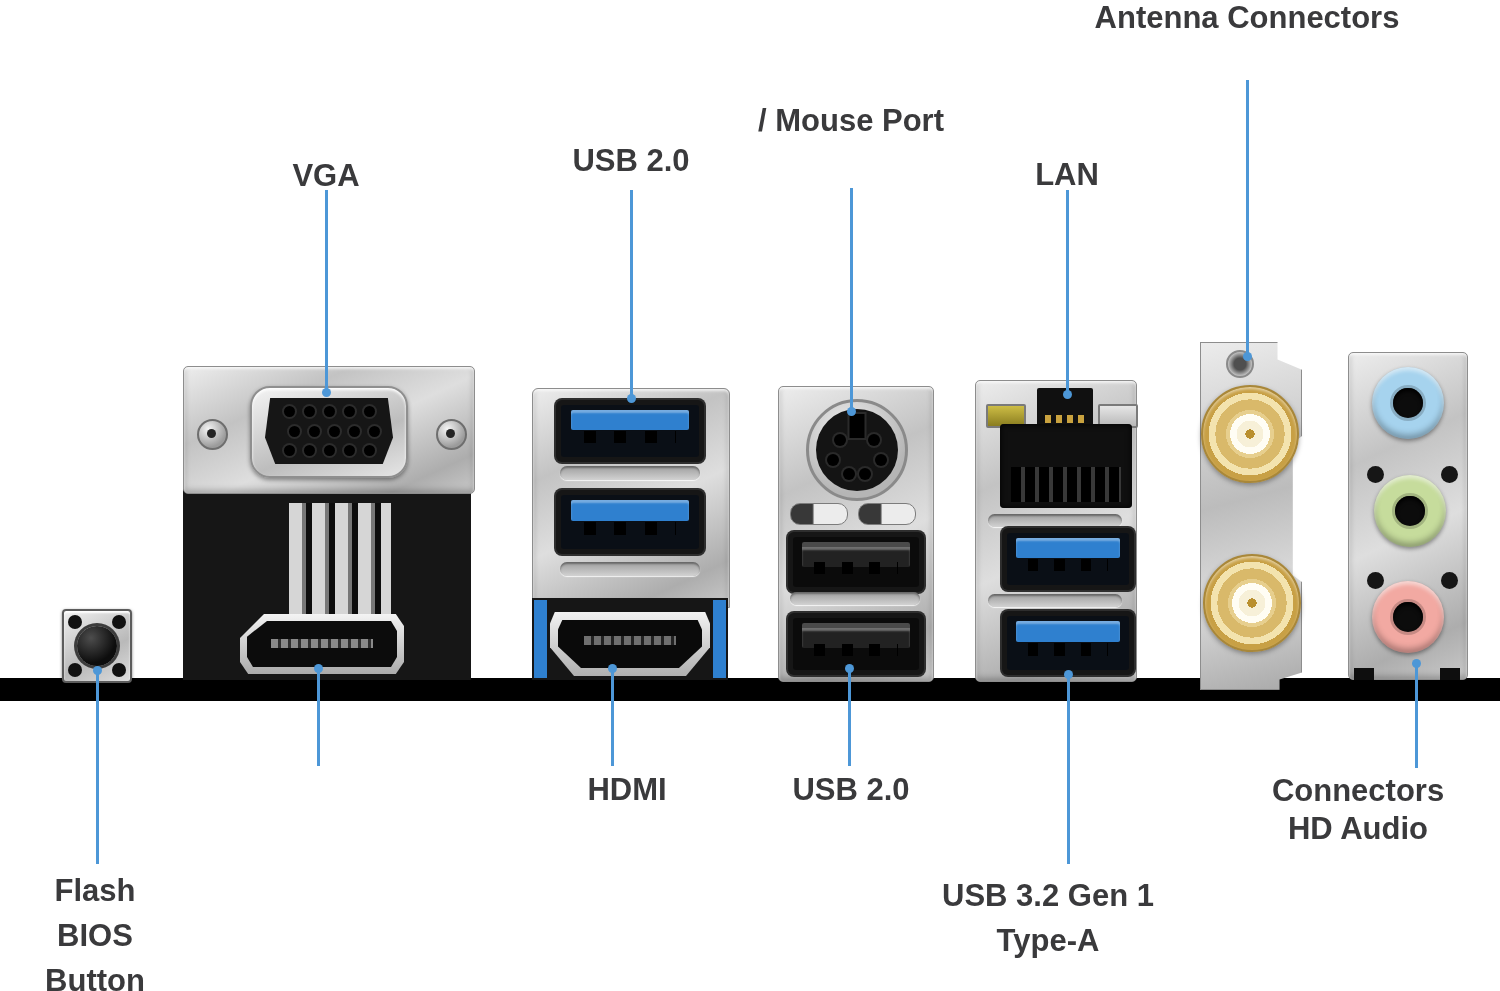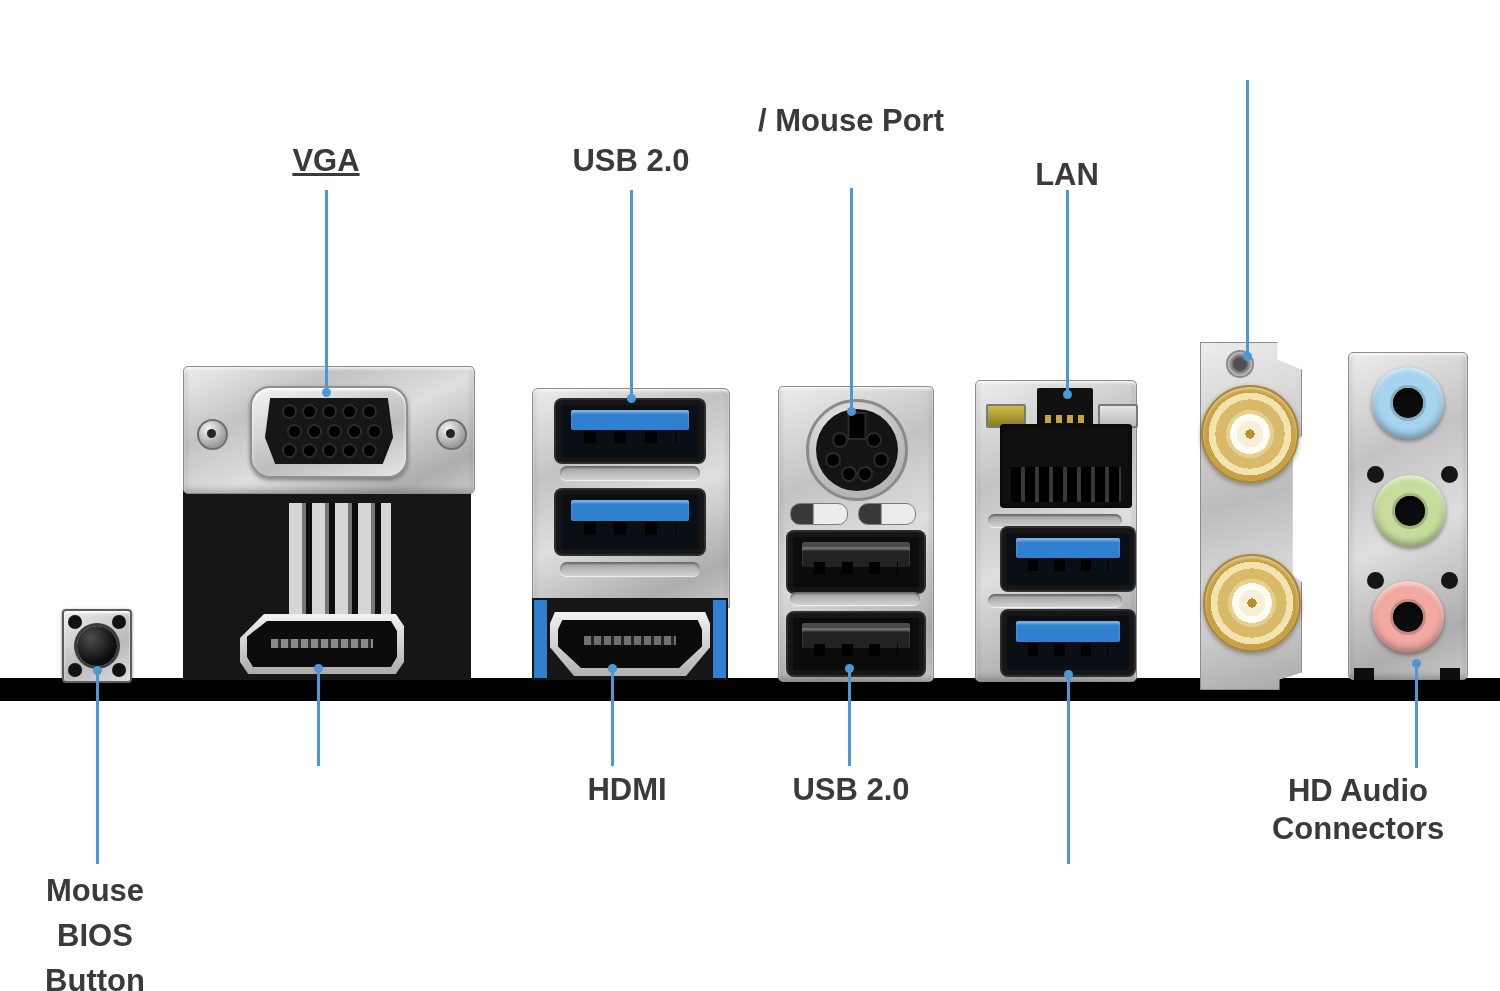--- a/index.html
+++ b/index.html
@@ -276,32 +276,37 @@
       <span class="dot dot-top"></span>
     </div>
   <div class="leader" style="left:1067px;top:674px;height:190px;">
       <span class="dot dot-top"></span>
     </div>
   <div class="leader" style="left:1415px;top:663px;height:105px;">
       <span class="dot dot-top"></span>
     </div>
 
   <div class="label lh45" style="left:95px;top:868px;">
-    <div>Mouse</div>
+    <div>Flash</div>
     <div>BIOS</div>
     <div>Button</div>
   </div>
-  <div class="label" style="left:326px;top:141px;text-decoration:underline;">VGA</div>
+  <div class="label" style="left:326px;top:156px;">VGA</div>
   <div class="label" style="left:631px;top:141px;">USB 2.0</div>
   <div class="label lh43" style="left:851px;top:99px;">
     <div>/ Mouse Port</div>
   </div>
   <div class="label" style="left:1067px;top:155px;">LAN</div>
   <div class="label lh34" style="left:1247px;top:1px;">
+    <div>Antenna Connectors</div>
   </div>
   <div class="label" style="left:627px;top:770px;">HDMI</div>
   <div class="label" style="left:851px;top:770px;">USB 2.0</div>
+  <div class="label lh45" style="left:1048px;top:873px;">
+    <div>USB 3.2 Gen 1</div>
+    <div>Type-A</div>
+  </div>
   <div class="label lh38" style="left:1358px;top:772px;">
+    <div>Connectors</div>
     <div>HD Audio</div>
-    <div>Connectors</div>
   </div>
 
 </div>
 
 </body></html>

